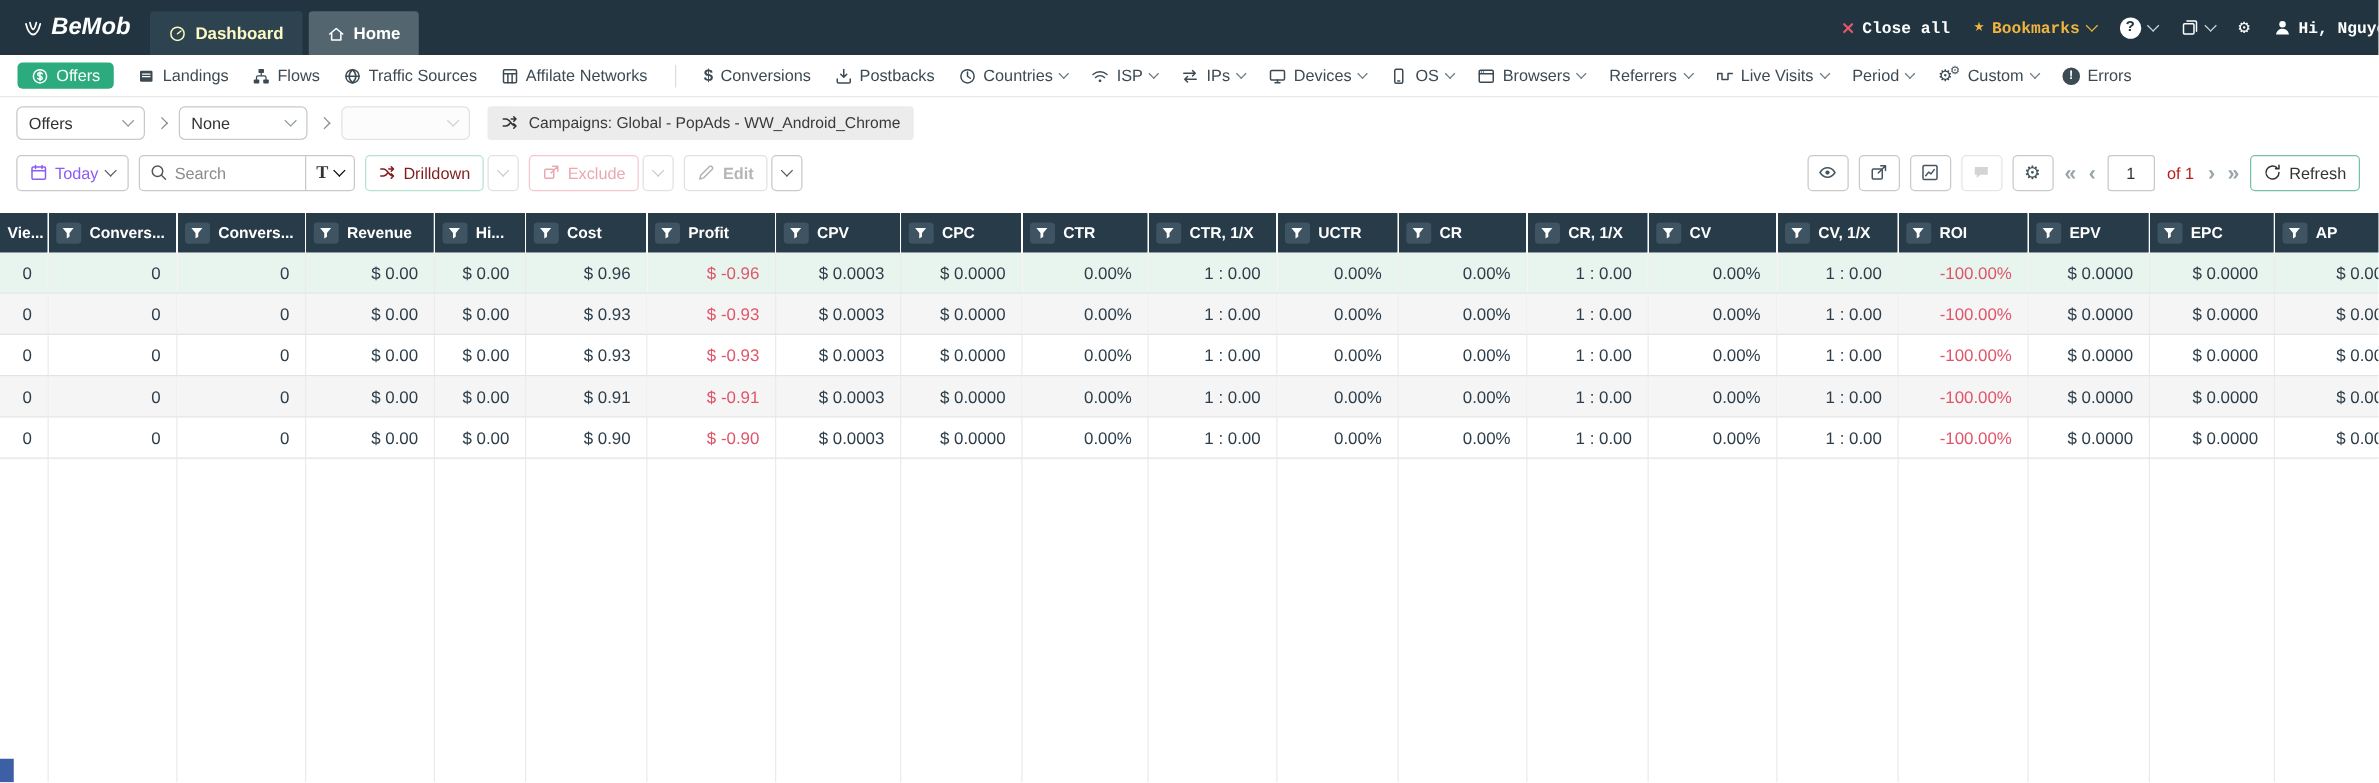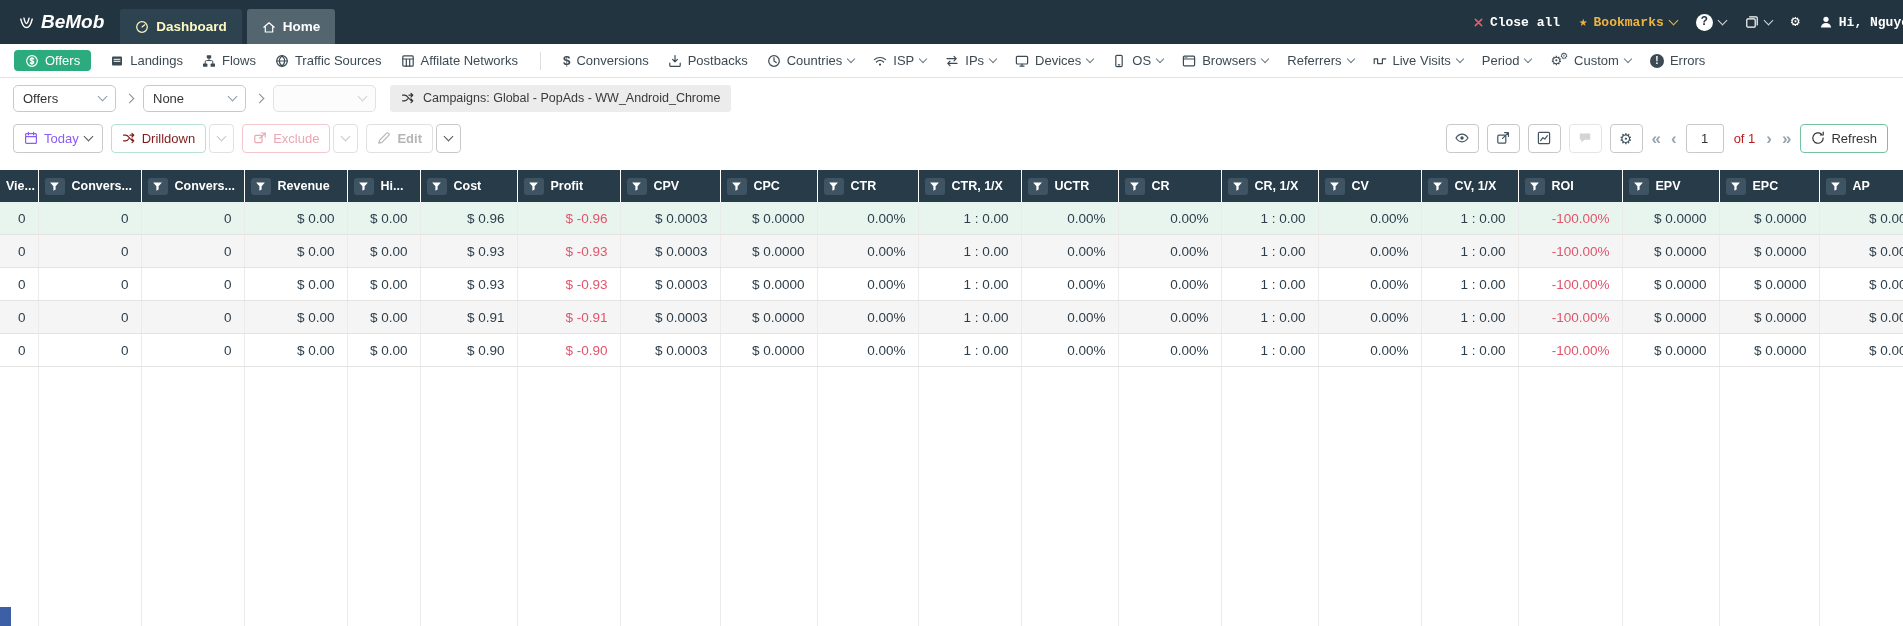--- a/index.html
+++ b/index.html
@@ -355,20 +355,33 @@
     <button class="btn">
       <span class="ic">
           <svg width="14" height="14" viewBox="0 0 14 14" fill="none" stroke="currentColor" stroke-width="1.2" stroke-linecap="round" stroke-linejoin="round">
             <rect x="1.6" y="2.6" width="10.8" height="9.8" rx="1"></rect>
             <path d="M1.6 5.6h10.8M4.4 1.4v2.4M9.6 1.4v2.4"></path>
           </svg>
         </span>
       <span>Today</span>
       <span class="chev"></span>
     </button>
+    <div class="searchbox">
+      <span class="ic">
+          <svg width="14" height="14" viewBox="0 0 14 14" fill="none" stroke="currentColor" stroke-width="1.2" stroke-linecap="round" stroke-linejoin="round">
+            <circle cx="6" cy="6" r="4.2"></circle>
+            <path d="M9.2 9.2l3.2 3.2"></path>
+          </svg>
+        </span>
+      <input placeholder="Search" style="">
+      <div class="tseg">
+        <span class="tchar">T</span>
+        <span class="chev"></span>
+      </div>
+    </div>
     <div class="splitbtn">
       <button class="btn drill">
         <span class="ic">
             <svg width="14" height="14" viewBox="0 0 14 14" fill="none" stroke="currentColor" stroke-width="1.2" stroke-linecap="round" stroke-linejoin="round">
               <path d="M1.6 4.2h2.2c3.4 0 4.2 5.6 7.6 5.6M1.6 9.8h2.2c1.4 0 2.3-.9 3-2M8 4.2h3.4M10 2.4l1.8 1.8L10 6M10 8l1.8 1.8-1.8 1.8"></path>
             </svg>
           </span>
         <span>Drilldown</span>
       </button>
       <button class="btn caret-seg caret-dis">

